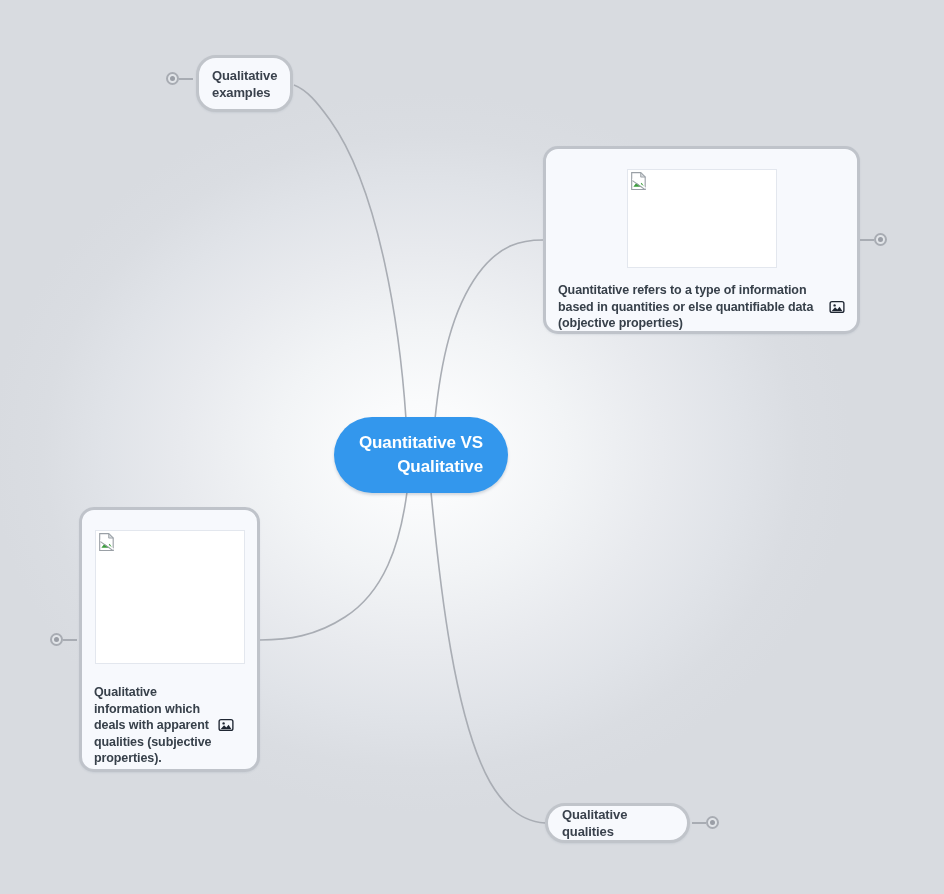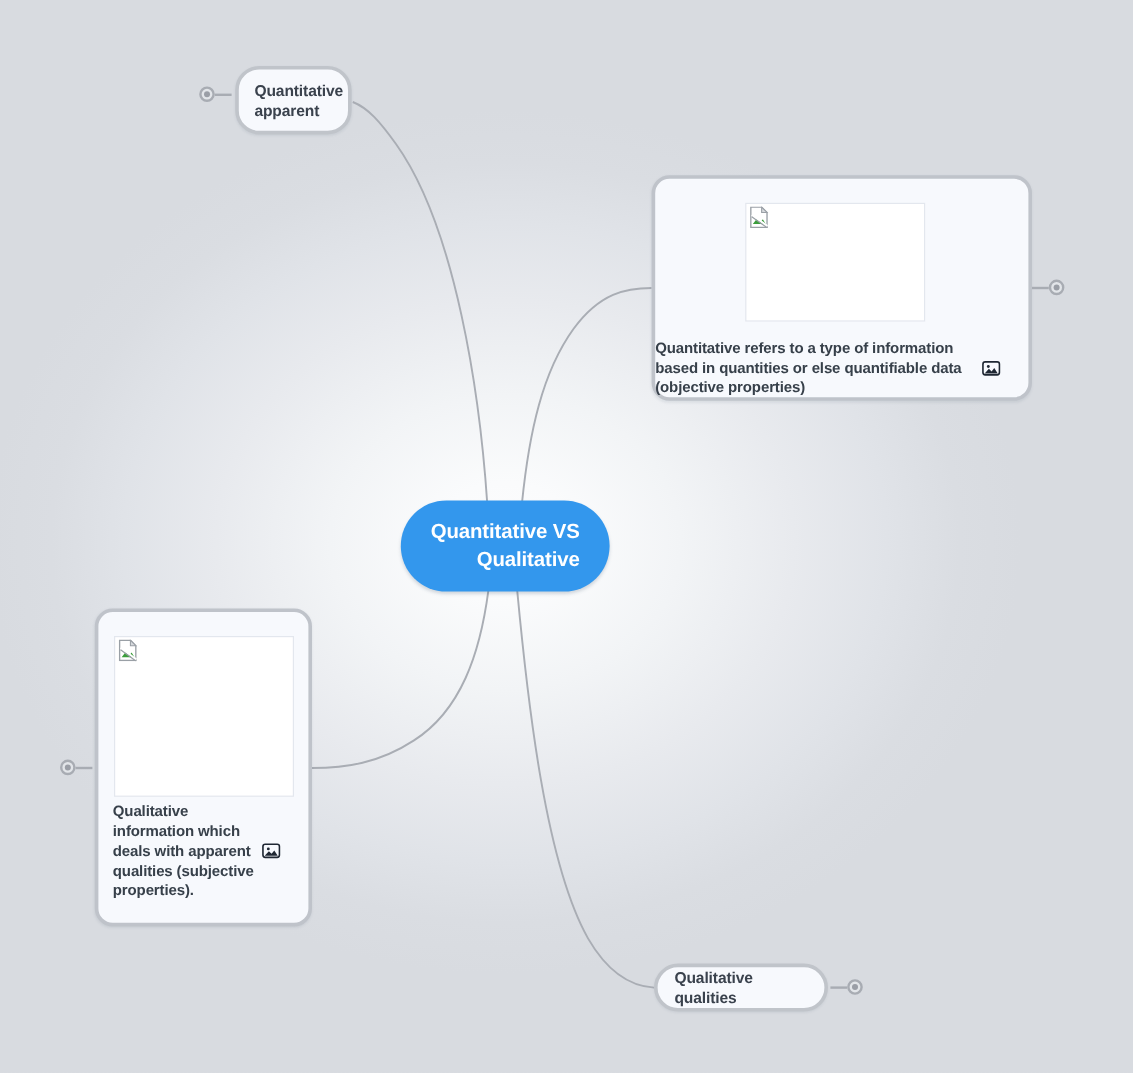--- a/index.html
+++ b/index.html
@@ -113,21 +113,21 @@
     box-sizing: border-box;
     box-shadow: 0 1px 2px rgba(80,95,120,0.10);
     z-index: 4;
   }
 
   #card-quantitative {
     left: 543px;
     top: 146px;
     width: 317px;
     height: 188px;
-    padding: 10px 12px 10px 0;
+    padding: 10px 12px 10px 12px;
   }
   #card-qualitative {
     left: 79px;
     top: 507px;
     width: 181px;
     height: 265px;
     padding: 10px 12px 10px 12px;
   }
 
   .img-slot {
@@ -167,21 +167,21 @@
   #card-quantitative .card-body {
     display: flex;
     align-items: center;
     margin-top: 14px;
     gap: 10px;
   }
   #card-quantitative .card-text { width: 262px; }
   #card-qualitative .card-body {
     display: flex;
     align-items: center;
-    margin-top: 4px;
+    margin-top: 20px;
     gap: 6px;
   }
   #card-qualitative .card-text { width: 118px; }
 
   .photo-icon {
     flex: 0 0 auto;
     width: 16px;
     height: 16px;
     color: #1f2733;
   }
@@ -242,21 +242,21 @@
 
     <path d="M 431 492 C 440 588 455 720 490 782 C 508 813 527 822 545 823" stroke="#a9adb4" stroke-width="1.6" fill="none"></path>
   </svg>
 
   <div class="center-node">
     <div class="label">Quantitative VS
 Qualitative</div>
   </div>
 
   <div class="pill-node" id="node-quant-examples">
-    <div class="label">Quantitative apparent</div>
+    <div class="label">Qualitative examples</div>
   </div>
   <div class="handle left" id="handle-quant-examples">
     <div class="knob"></div>
     <div class="stem"></div>
   </div>
 
   <div class="card-node" id="card-quantitative">
     <div class="img-slot">
       <svg class="broken-img" viewBox="0 0 16 16">
         <path d="M1.5 0.5 h8 l4 4 v11 h-12 z" fill="#ffffff" stroke="#9aa0a6" stroke-width="1"></path>

